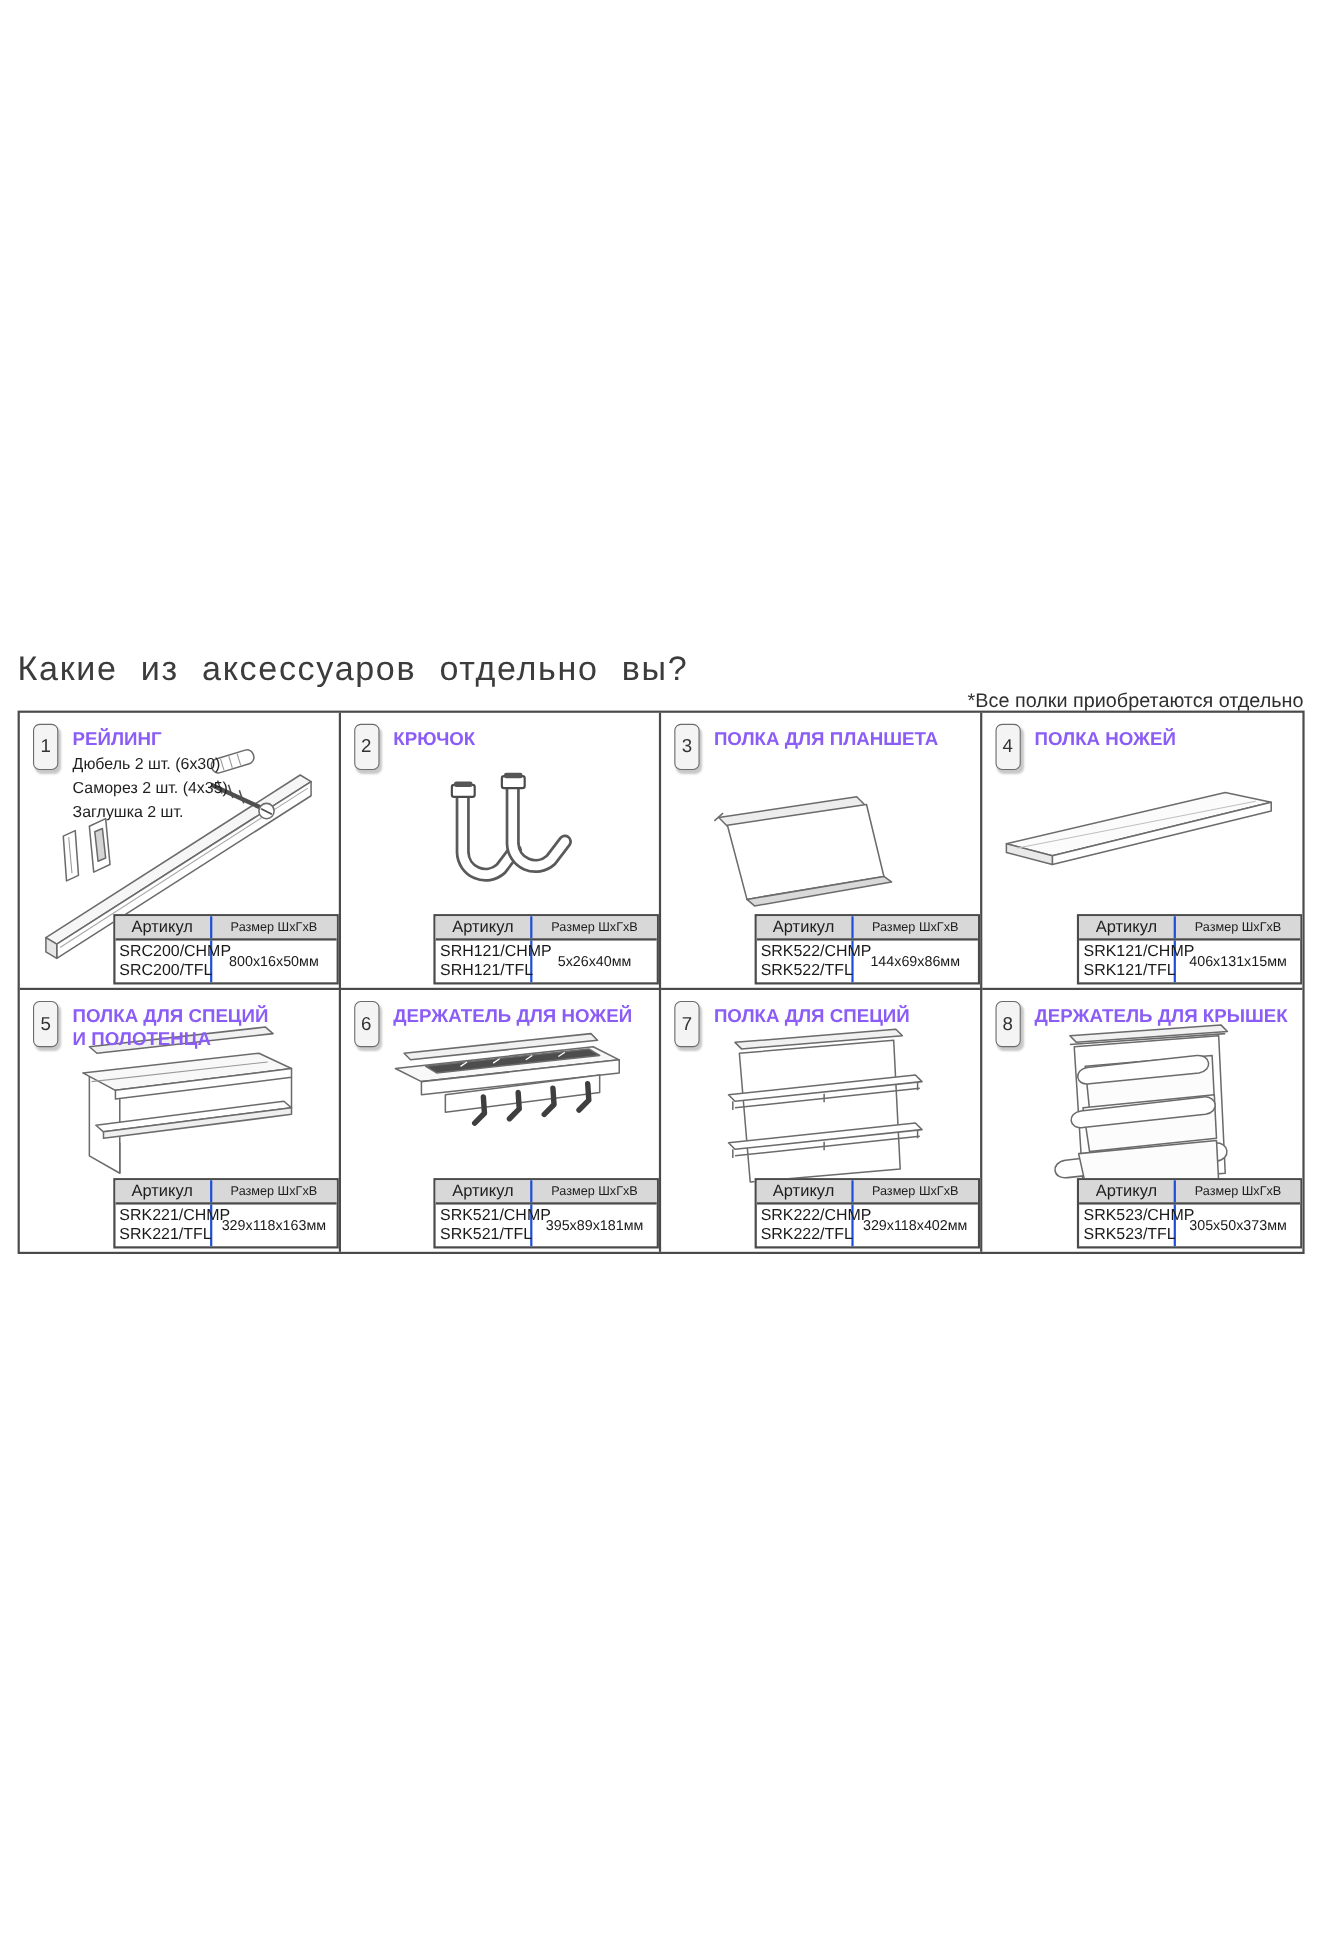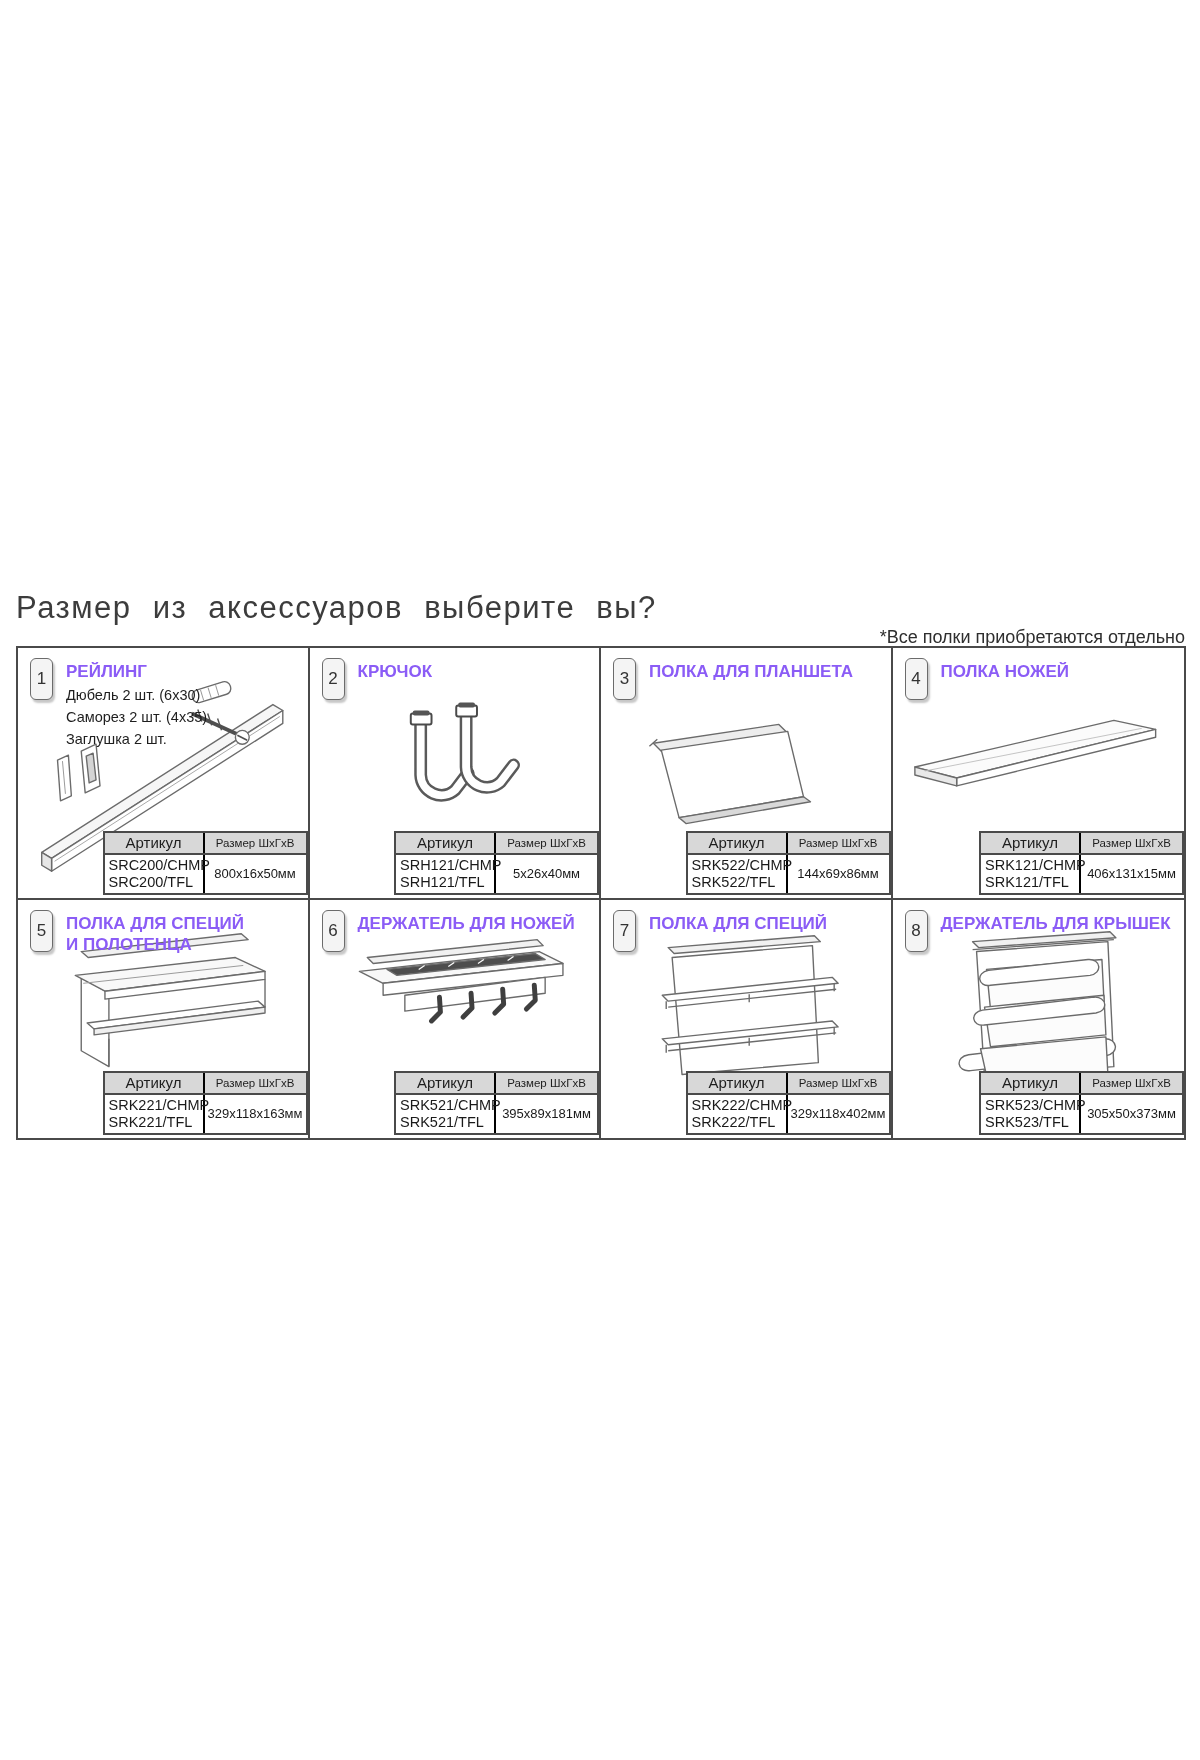--- a/index.html
+++ b/index.html
@@ -42,34 +42,34 @@
     font-size:14.5px; color:#1e1e1e; line-height:1.5;
     white-space:pre-line; z-index:3;
   }
   .illus { position:absolute; left:0; top:0; width:100%; height:100%; z-index:1; }
   .spec {
     position:absolute; right:0; bottom:3px; width:205px;
     border:2px solid #4a4a4a; background:#fff; z-index:2;
   }
   .spec .head { display:flex; background:#d8d8d8; border-bottom:2px solid #4a4a4a; height:22px; }
   .spec .body { display:flex; min-height:37px; }
-  .spec .c1 { width:100px; border-right:2px solid #000000; display:flex; align-items:center; }
+  .spec .c1 { width:88px; border-right:2px solid #1d4ed8; display:flex; align-items:center; }
   .spec .c2 { flex:1; display:flex; align-items:center; justify-content:center; text-align:right; }
   .spec .head .c1 { justify-content:center; font-size:15px; color:#1e1e1e; }
   .spec .head .c2 { font-size:11.5px; color:#1e1e1e; }
   .spec .body .c1 { padding:2px 2px 2px 4px; font-size:14.5px; line-height:1.18; white-space:pre-line; color:#1a1a1a; }
   .spec .body .c2 { font-size:13px; color:#1a1a1a; padding:0 2px; }
   svg { display:block; }
 </style>
 </head>
 <body>
 
 <div class="page">
 
-  <div class="page-title">Размер  из  аксессуаров  выберите  вы?</div>
+  <div class="page-title">Какие  из  аксессуаров  отдельно  вы?</div>
   <div class="footnote">*Все полки приобретаются отдельно</div>
 
   <div class="grid">
 
     <div class="cell">
       <div class="badge">1</div>
       <div class="cell-title">РЕЙЛИНГ</div>
       <div class="details">Дюбель 2 шт. (6х30)
 Саморез 2 шт. (4х35)
 Заглушка 2 шт.</div>

